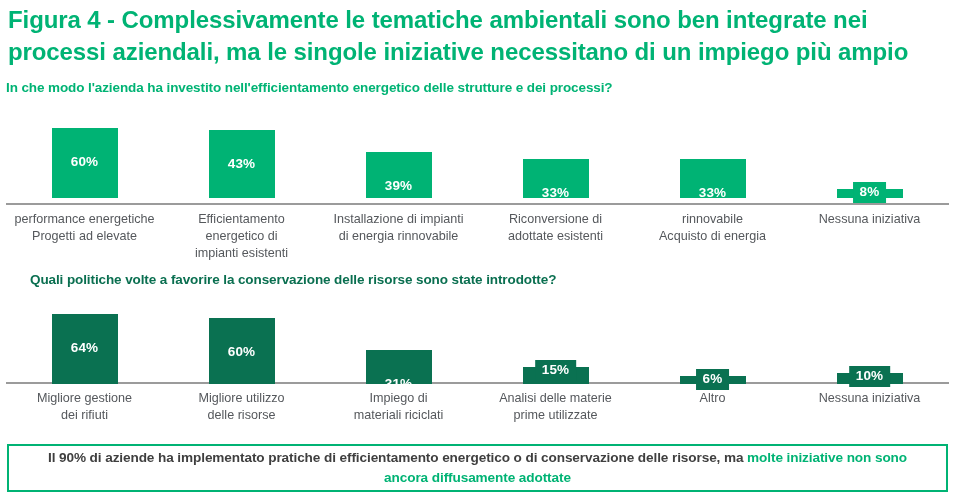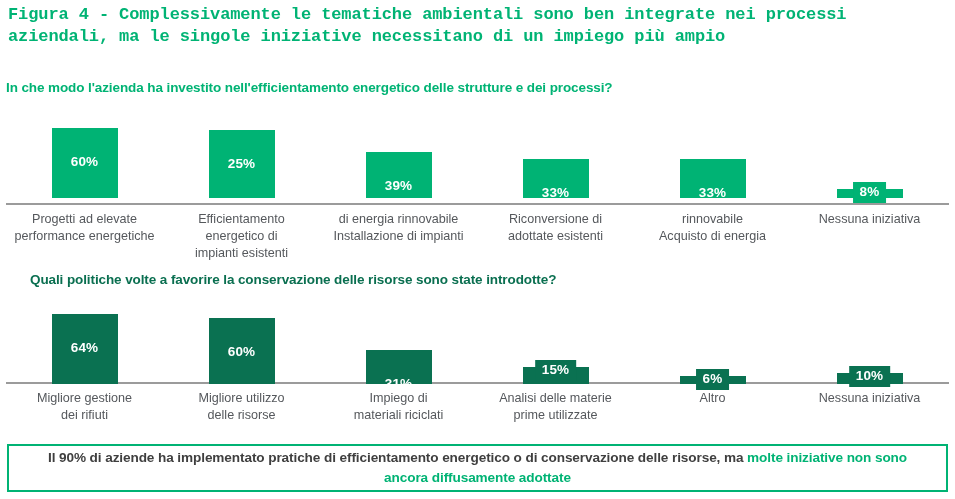--- a/index.html
+++ b/index.html
@@ -15,26 +15,25 @@
     position: relative;
     overflow: hidden;
   }
 
   
   .figure-title {
     position: absolute;
     left: 8px;
     top: 4px;
     width: 944px;
-    font-size: 17px;
+    font-size: 24px;
     font-weight: bold;
     line-height: 1.32;
     color: #00b374;
     letter-spacing: -0.1px;
-    font-family: Liberation Mono, monospace;
   }
 
   
   .question {
     position: absolute;
     left: 6px;
     font-size: 13.5px;
     font-weight: bold;
     letter-spacing: -0.1px;
   }
@@ -168,21 +167,21 @@
   <div class="plot">
     <div class="axis-line"></div>
     <div class="bars" id="bars-1">
         <div class="bar-slot" style="left: 6px; width: 157px;">
           <div class="bar" title="Progetti ad elevate performance energetiche — 60%" style="height: 70px; bottom: 7px;">
             <div class="bar-value inside">60%</div>
           </div>
         </div>
         <div class="bar-slot" style="left: 163px; width: 157px;">
           <div class="bar" title="Efficientamento energetico di impianti esistenti — 58%" style="height: 68px; bottom: 7px;">
-            <div class="bar-value inside">25%</div>
+            <div class="bar-value inside">43%</div>
           </div>
         </div>
         <div class="bar-slot" style="left: 320px; width: 157px;">
           <div class="bar" title="Installazione di impianti di energia rinnovabile — 39%" style="height: 46px; bottom: 7px;">
             <div class="bar-value inside">39%</div>
           </div>
         </div>
         <div class="bar-slot" style="left: 477px; width: 157px;">
           <div class="bar" title="Riconversione di edifici esistenti — 33%" style="height: 39px; bottom: 7px;">
             <div class="bar-value inside">33%</div>
@@ -195,31 +194,31 @@
         </div>
         <div class="bar-slot" style="left: 791px; width: 157px;">
           <div class="bar" title="Nessuna iniziativa — 8%" style="height: 9px; bottom: 7px;">
             <div class="bar-value chip">8%</div>
           </div>
         </div>
       </div>
   </div>
   <div class="cat-labels" id="cats-1">
       <div class="cat-label" style="left: 6px; width: 157px;">
+        <div>performance energetiche</div>
         <div>Progetti ad elevate</div>
-        <div>performance energetiche</div>
       </div>
       <div class="cat-label" style="left: 163px; width: 157px;">
         <div>Efficientamento</div>
         <div>energetico di</div>
         <div>impianti esistenti</div>
       </div>
       <div class="cat-label" style="left: 320px; width: 157px;">
+        <div>Installazione di impianti</div>
         <div>di energia rinnovabile</div>
-        <div>Installazione di impianti</div>
       </div>
       <div class="cat-label" style="left: 477px; width: 157px;">
         <div>Riconversione di</div>
         <div>adottate esistenti</div>
       </div>
       <div class="cat-label" style="left: 634px; width: 157px;">
         <div>rinnovabile</div>
         <div>Acquisto di energia</div>
       </div>
       <div class="cat-label" style="left: 791px; width: 157px;">

